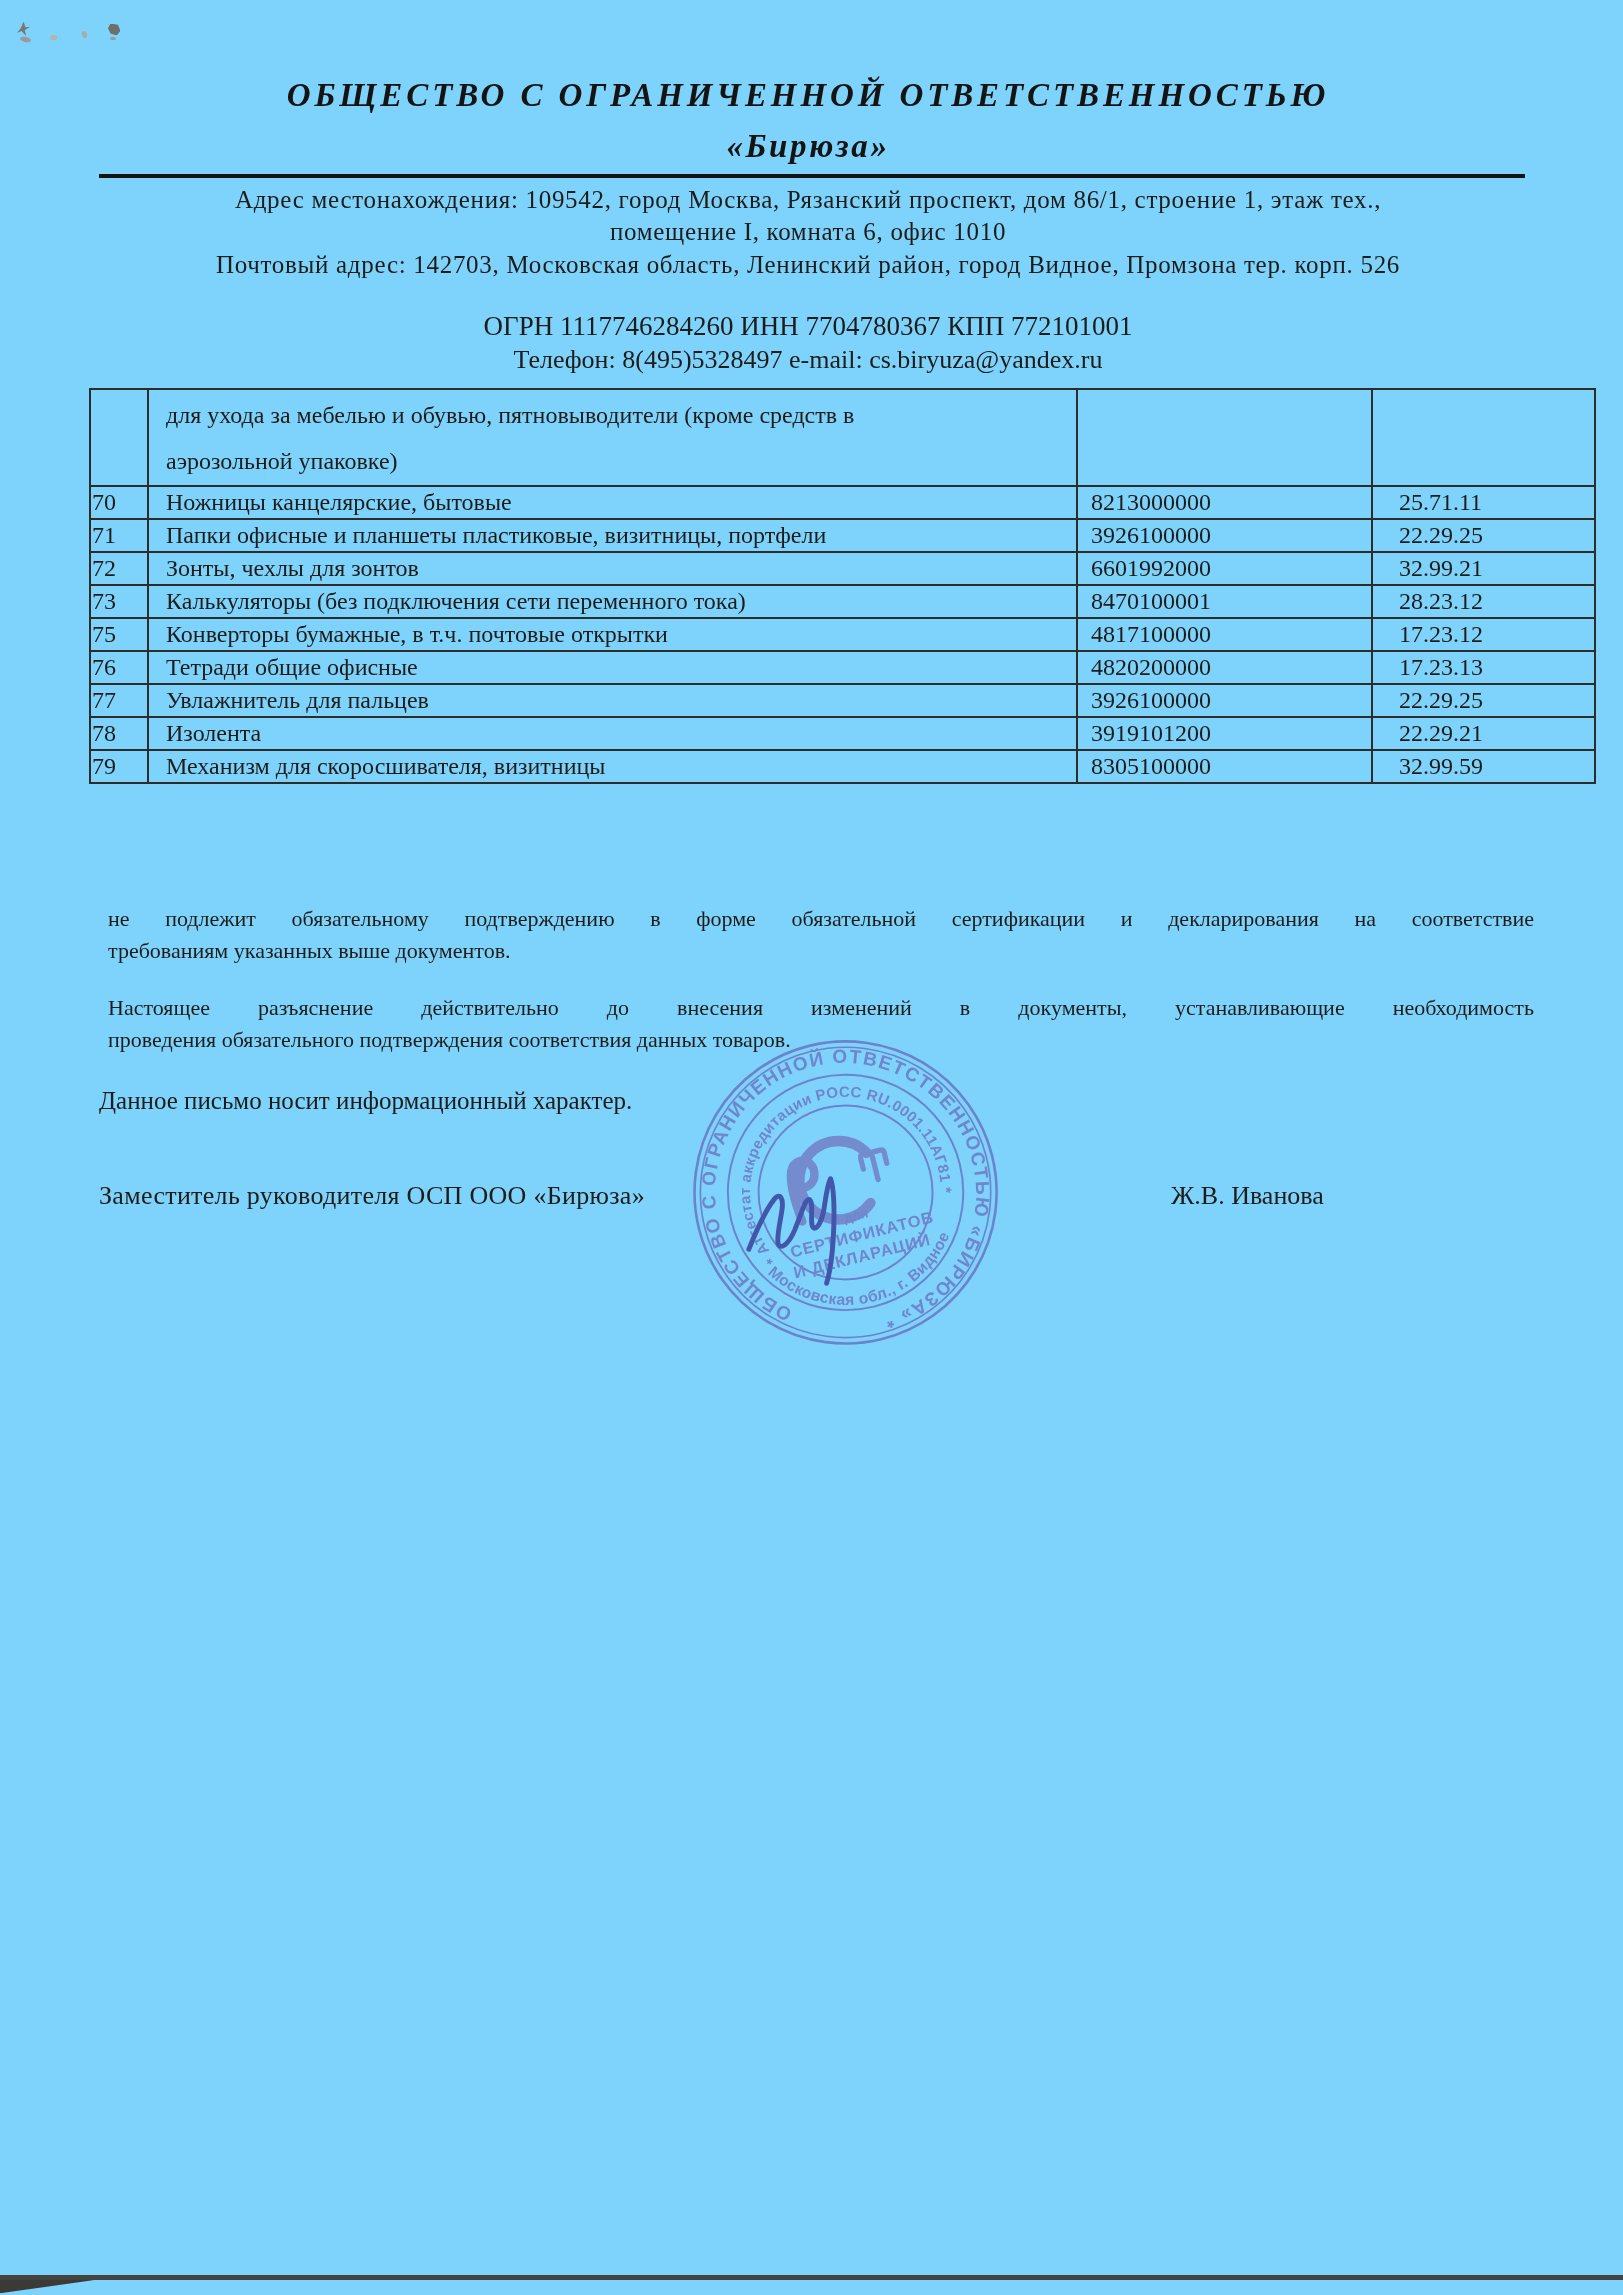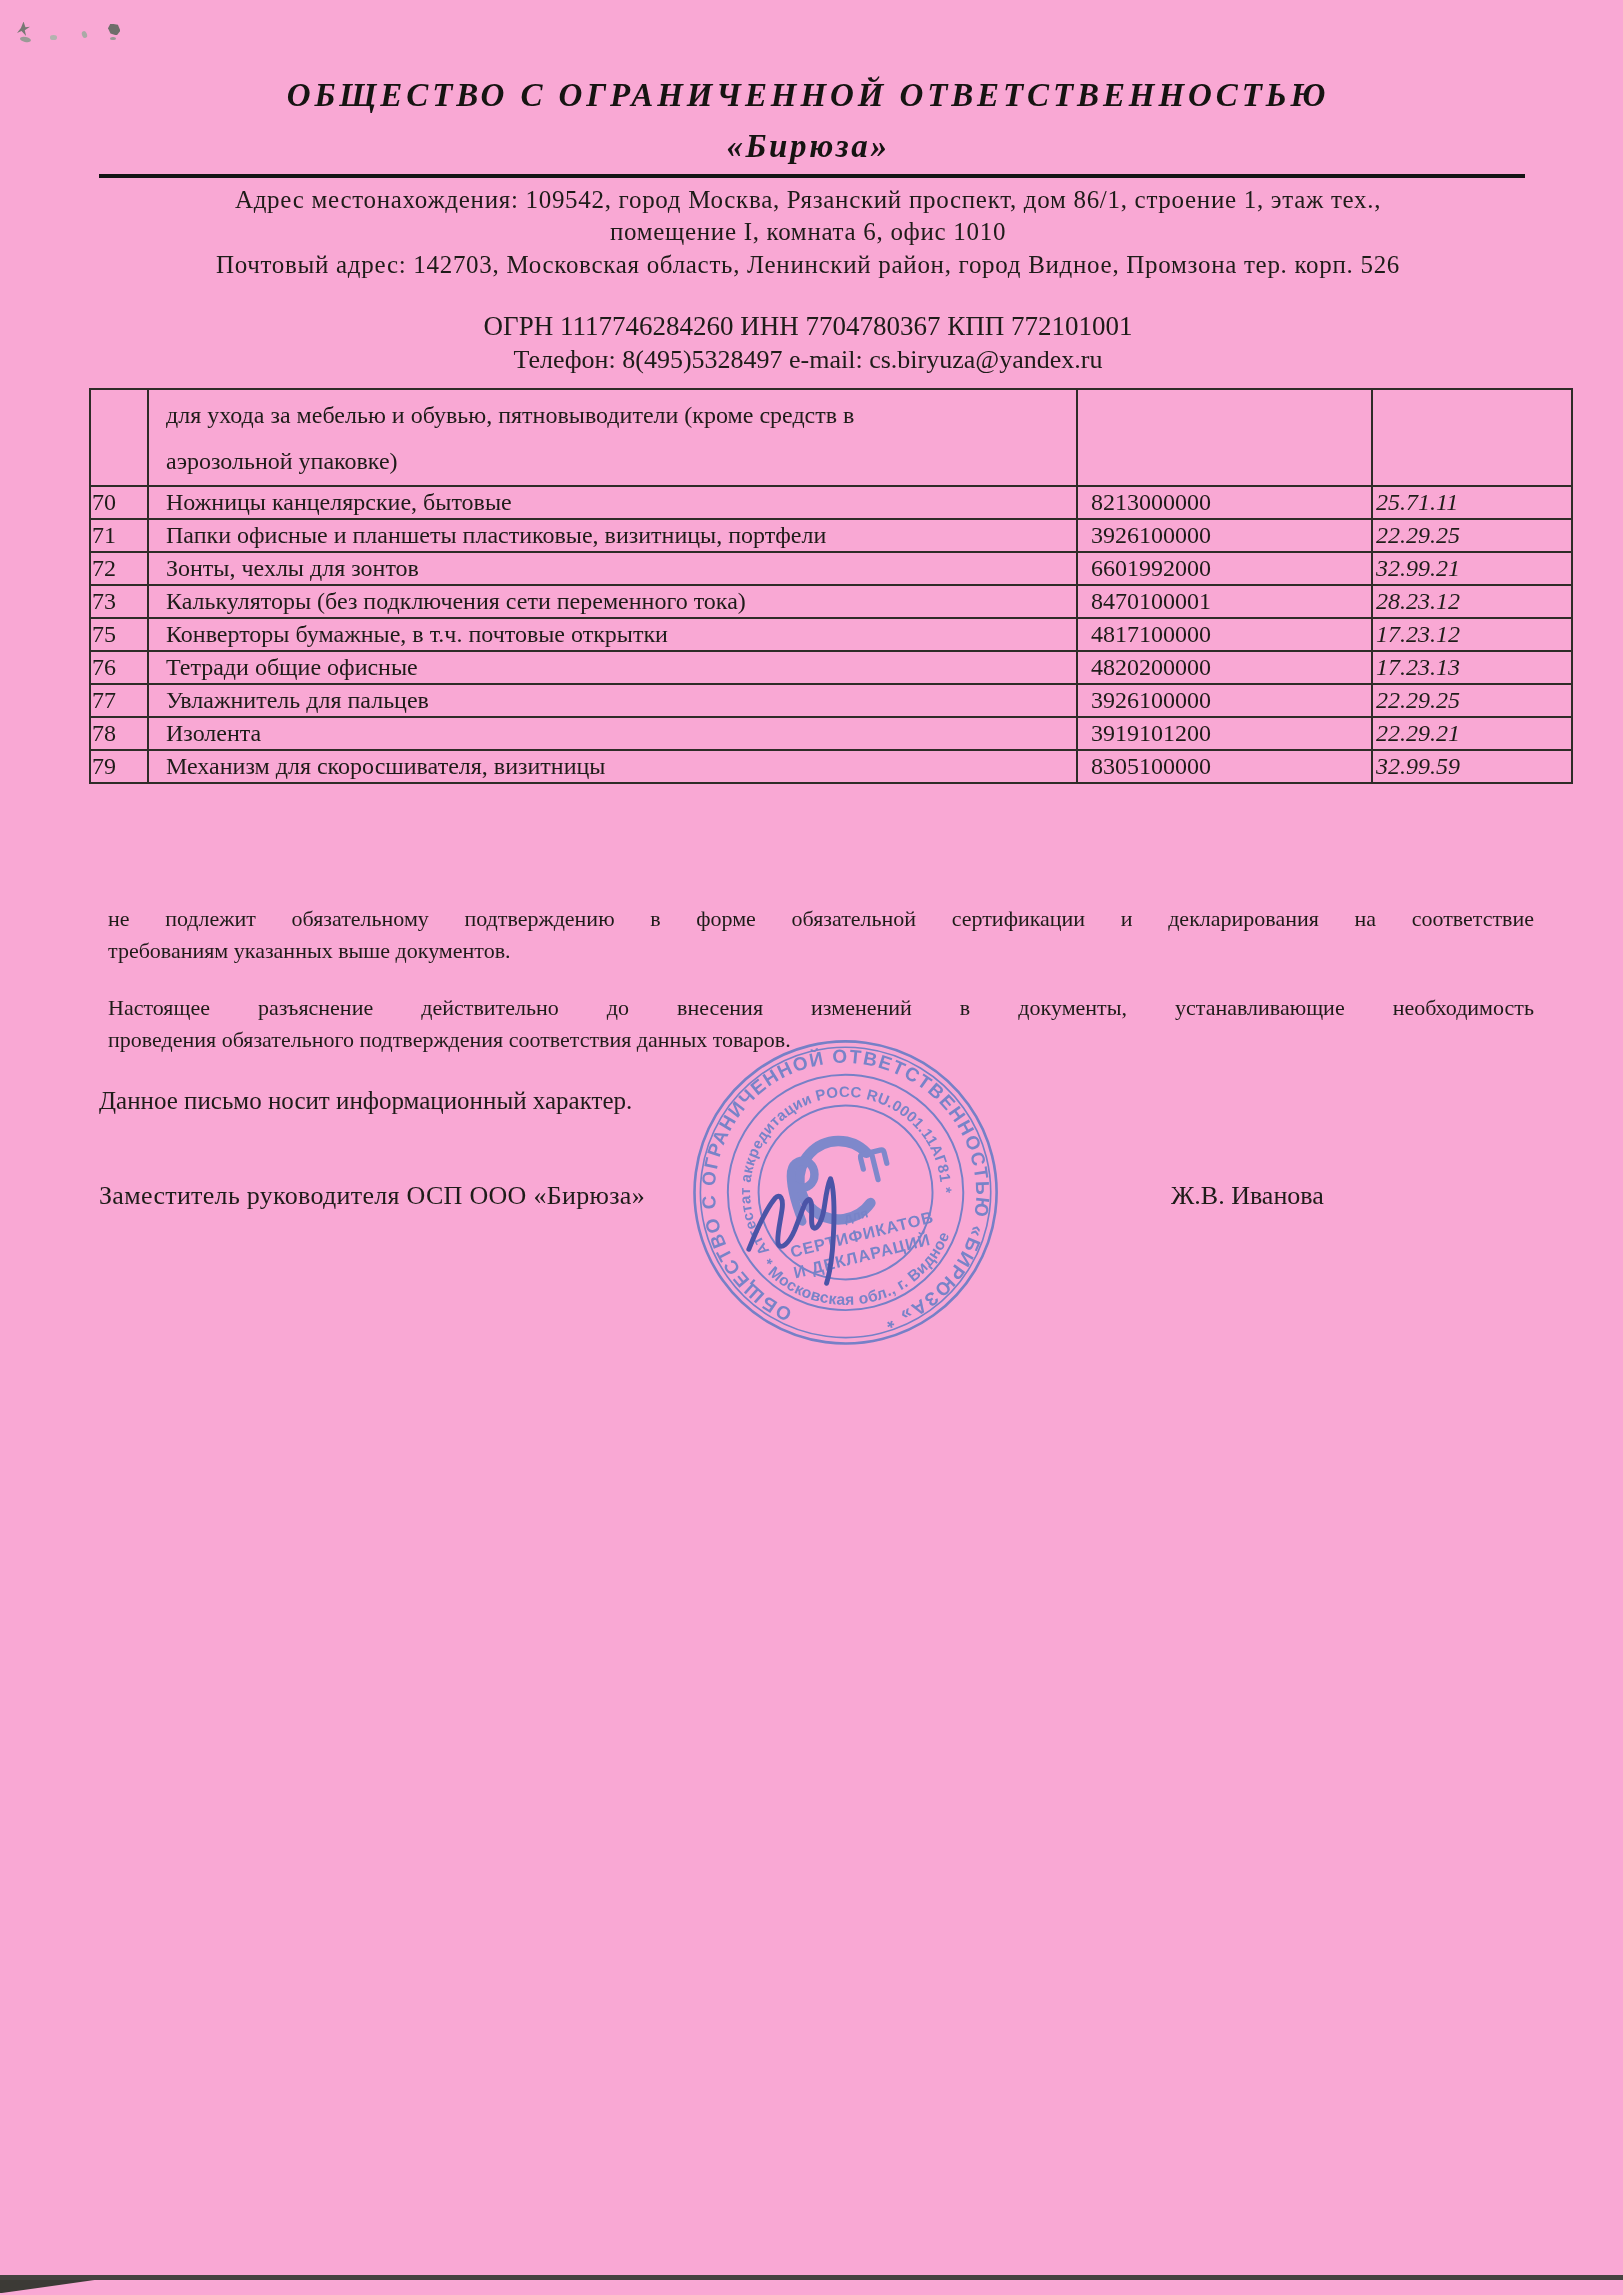--- a/index.html
+++ b/index.html
@@ -1,19 +1,19 @@
 <!DOCTYPE html>
 <html style="font-size:10.5px"><head>
 <meta charset="utf-8">
 <style>
   html,body{margin:0;padding:0;background:#e8e8e6;}
   .page{
     position:relative;
     width:1623px;height:2295px;
-    background:#f9a8d4;
+    background:#7dd3fc;
     overflow:hidden;
     font-family:"Liberation Serif","DejaVu Serif",serif;
     color:#1e1c19;
   }
   
   .org-title{
     position:absolute;left:95px;top:77px;width:1426px;
     text-align:center;font-size:33px;font-weight:bold;font-style:italic;
     letter-spacing:3.9px;white-space:nowrap;color:#161412;
   }
@@ -47,21 +47,21 @@
   }
   table.items td{
     border:2px solid #2e2c28;
     font-size:24px;line-height:29px;
     vertical-align:middle;
     overflow:hidden;white-space:nowrap;
   }
   td.c-num{width:54px;text-align:left;}
   td.c-desc{width:909px;padding-left:17px;}
   td.c-code{width:279px;padding-left:13px;}
-  td.c-okpd{width:194px;padding-left:3px;font-style:italic;}
+  td.c-okpd{width:194px;padding-left:26px;}
   tr.row-item td{height:29px;}
   tr.row-carry td{height:93px;}
   tr.row-carry .c-desc{line-height:46px;white-space:normal;}
   
   .para{position:absolute;left:108px;width:1426px;font-size:22px;}
   .para .pline{line-height:32px;text-align:justify;text-align-last:justify;}
   .para .pline.last{text-align-last:left;}
   .p1{top:903px;} .p2{top:992px;}
   .p3{position:absolute;left:99px;top:1085px;font-size:25px;line-height:32px;}
   

